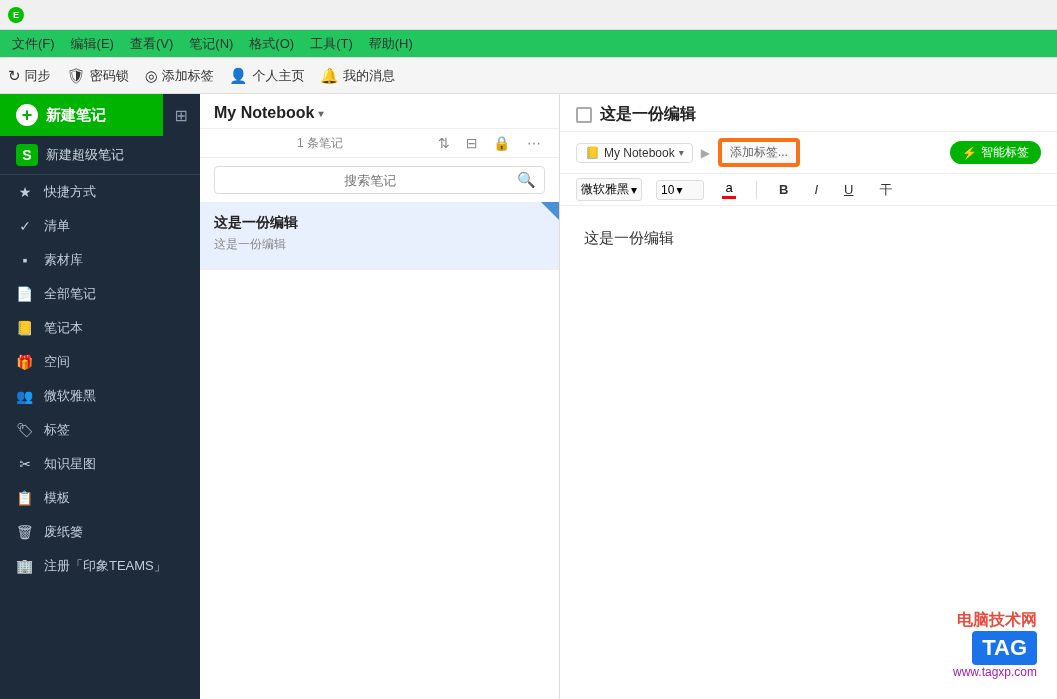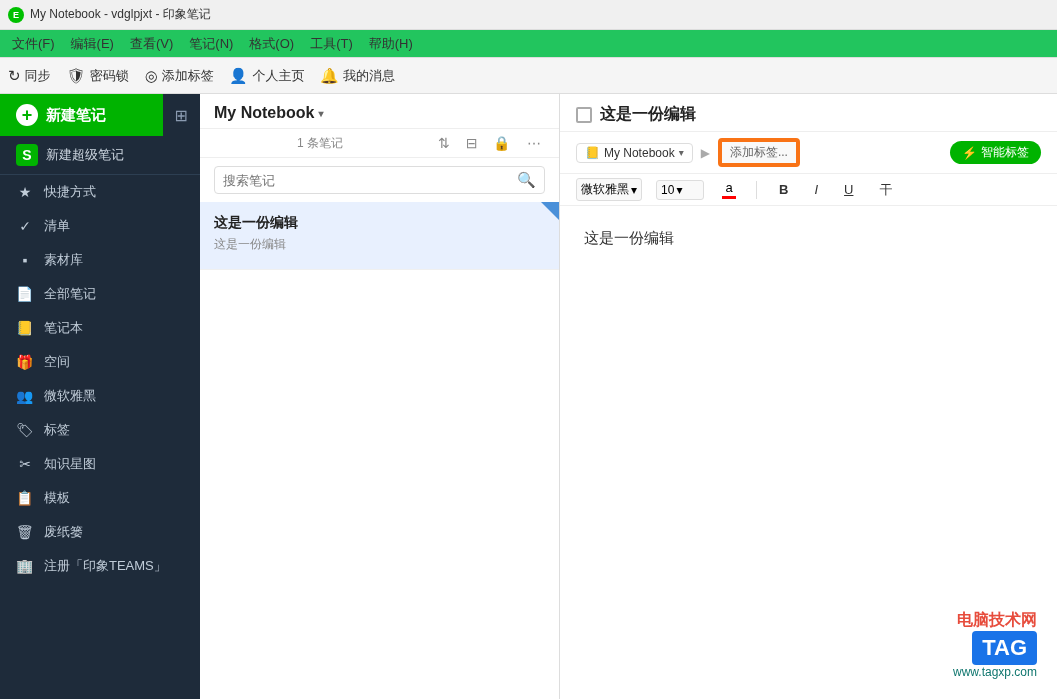--- a/index.html
+++ b/index.html
@@ -149,20 +149,21 @@
       display: flex; align-items: center;
       margin: 8px 14px;
       border: 1px solid #ddd; border-radius: 4px;
       padding: 4px 8px;
       background: #fff;
     }
     #search-box input {
       border: none; outline: none;
       flex: 1; font-size: 13px; color: #8b5cf6;
       background: transparent;
+      text-align: center;
     }
     #search-box .search-icon { color: #aaa; font-size: 15px; }
     .note-scroll { flex: 1; overflow-y: auto; }
     .note-item {
       padding: 12px 14px;
       border-bottom: 1px solid #f0f0f0;
       cursor: pointer;
       position: relative;
     }
     .note-item.active { background: #e8f0fe; }
@@ -281,29 +282,28 @@
     }
     #watermark .tag-badge {
       background: #1a73e8;
       color: white;
       font-size: 22px;
       font-weight: bold;
       padding: 4px 10px;
       border-radius: 4px;
     }
     #watermark .site-url {
-      color: #0f766e; font-size: 12px;
+      color: #a21caf; font-size: 12px;
     }
   </style>
 </head>
 <body>
 
 <div id="titlebar">
   <span class="title-icon">E</span>
-  <span>My Notebook - vdglpjxt - 印象笔记</span>
 </div>
 
 <div id="menubar">
 <span>文件(F)</span>
     <span>编辑(E)</span>
     <span>查看(V)</span>
     <span>笔记(N)</span>
     <span>格式(O)</span>
     <span>工具(T)</span>
     <span>帮助(H)</span>

